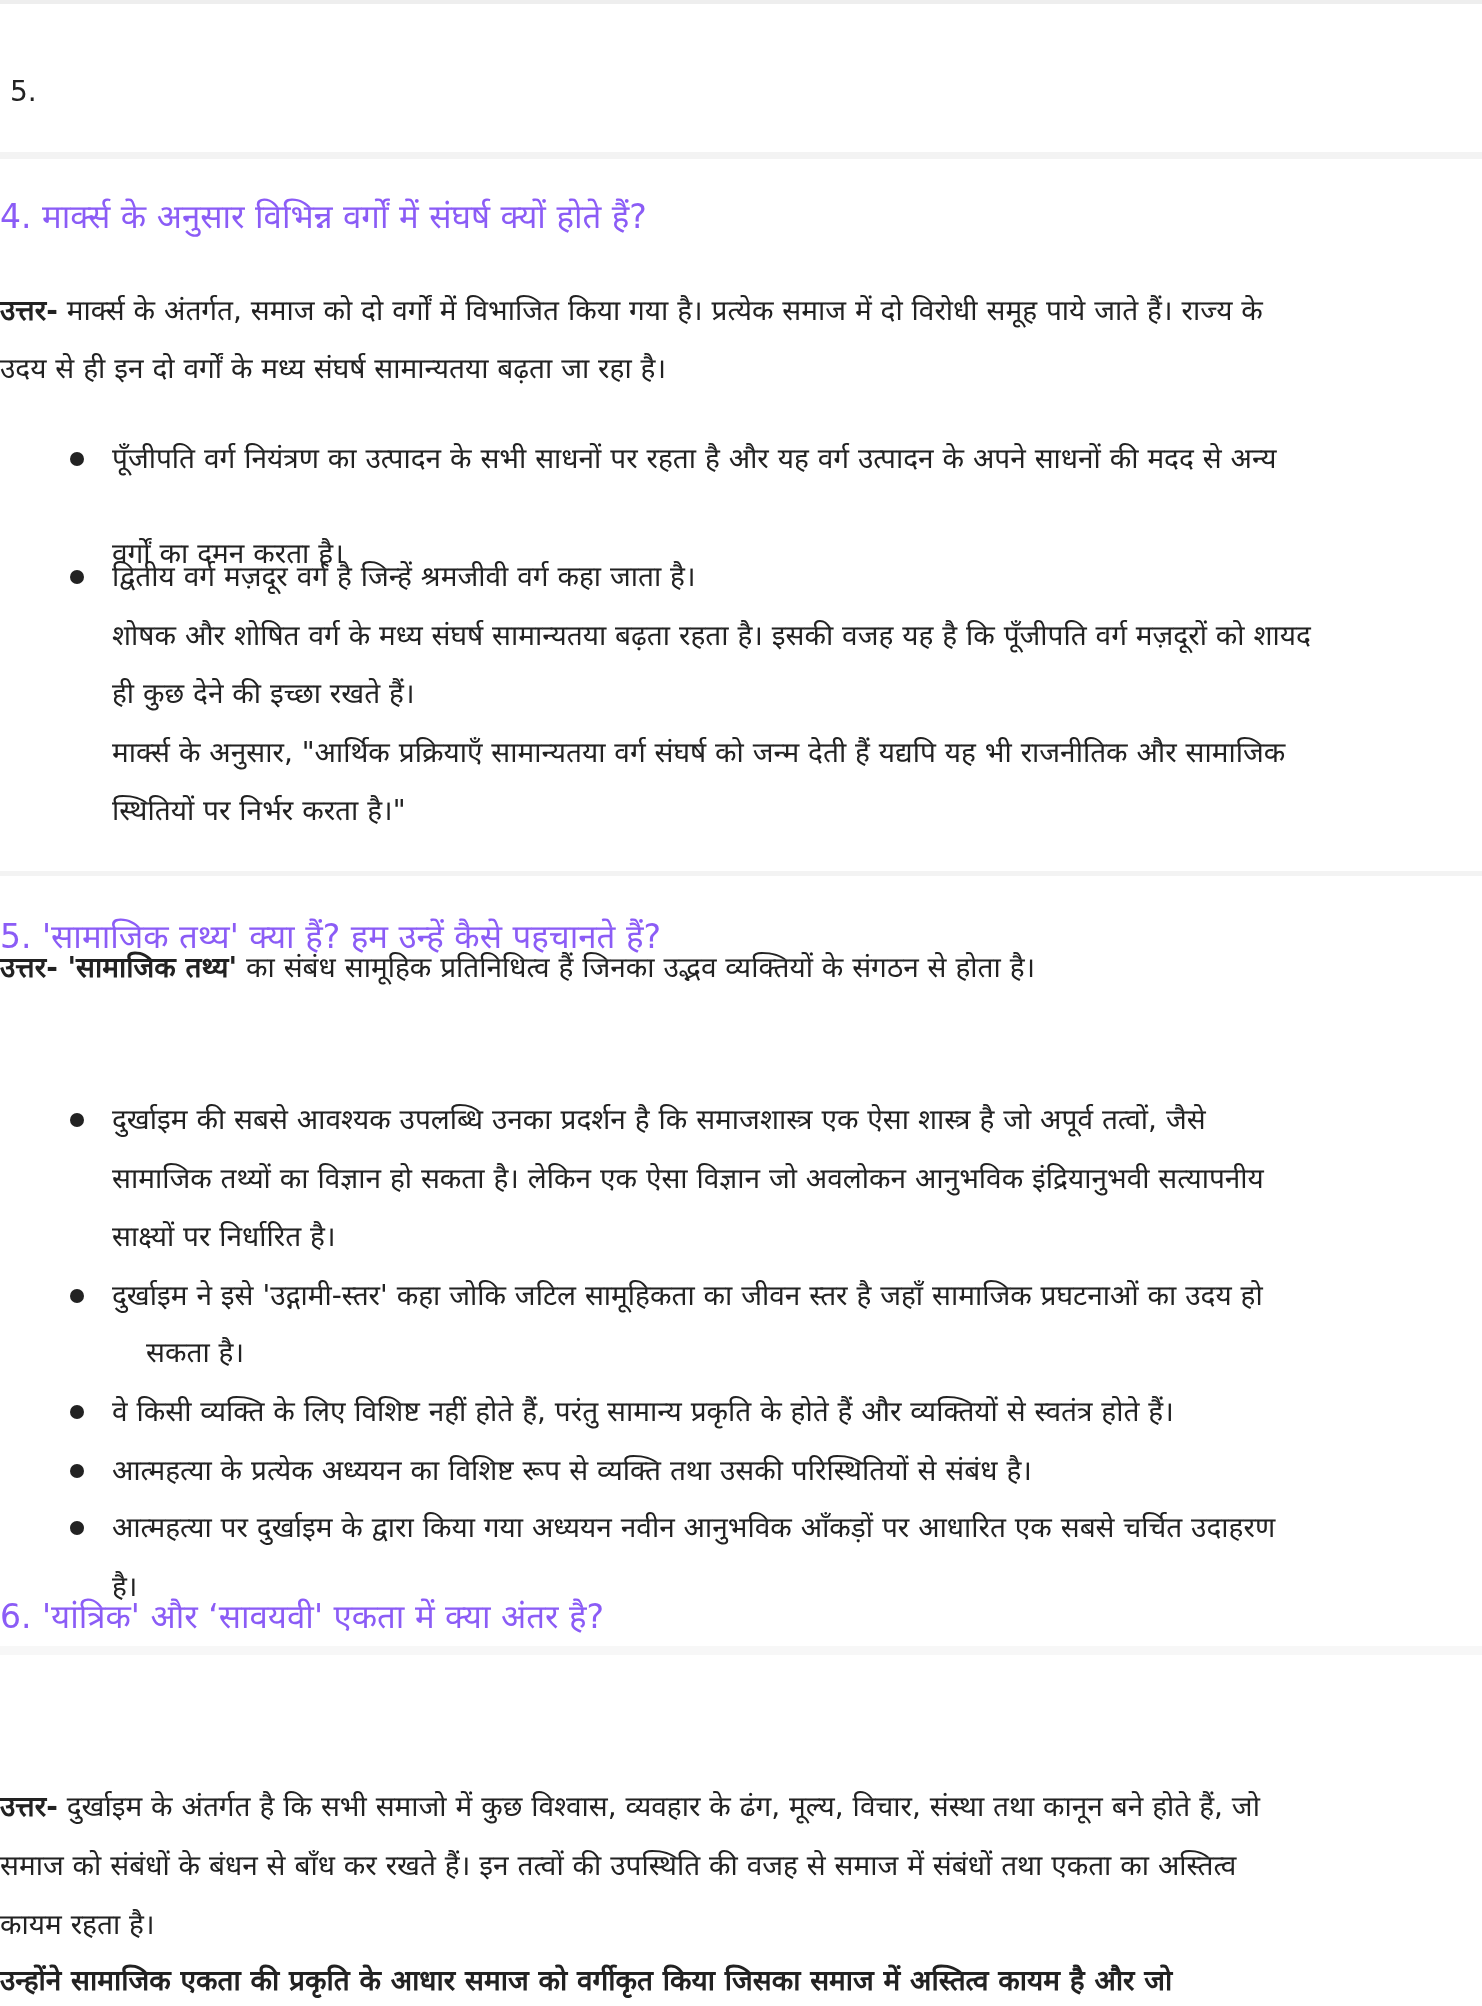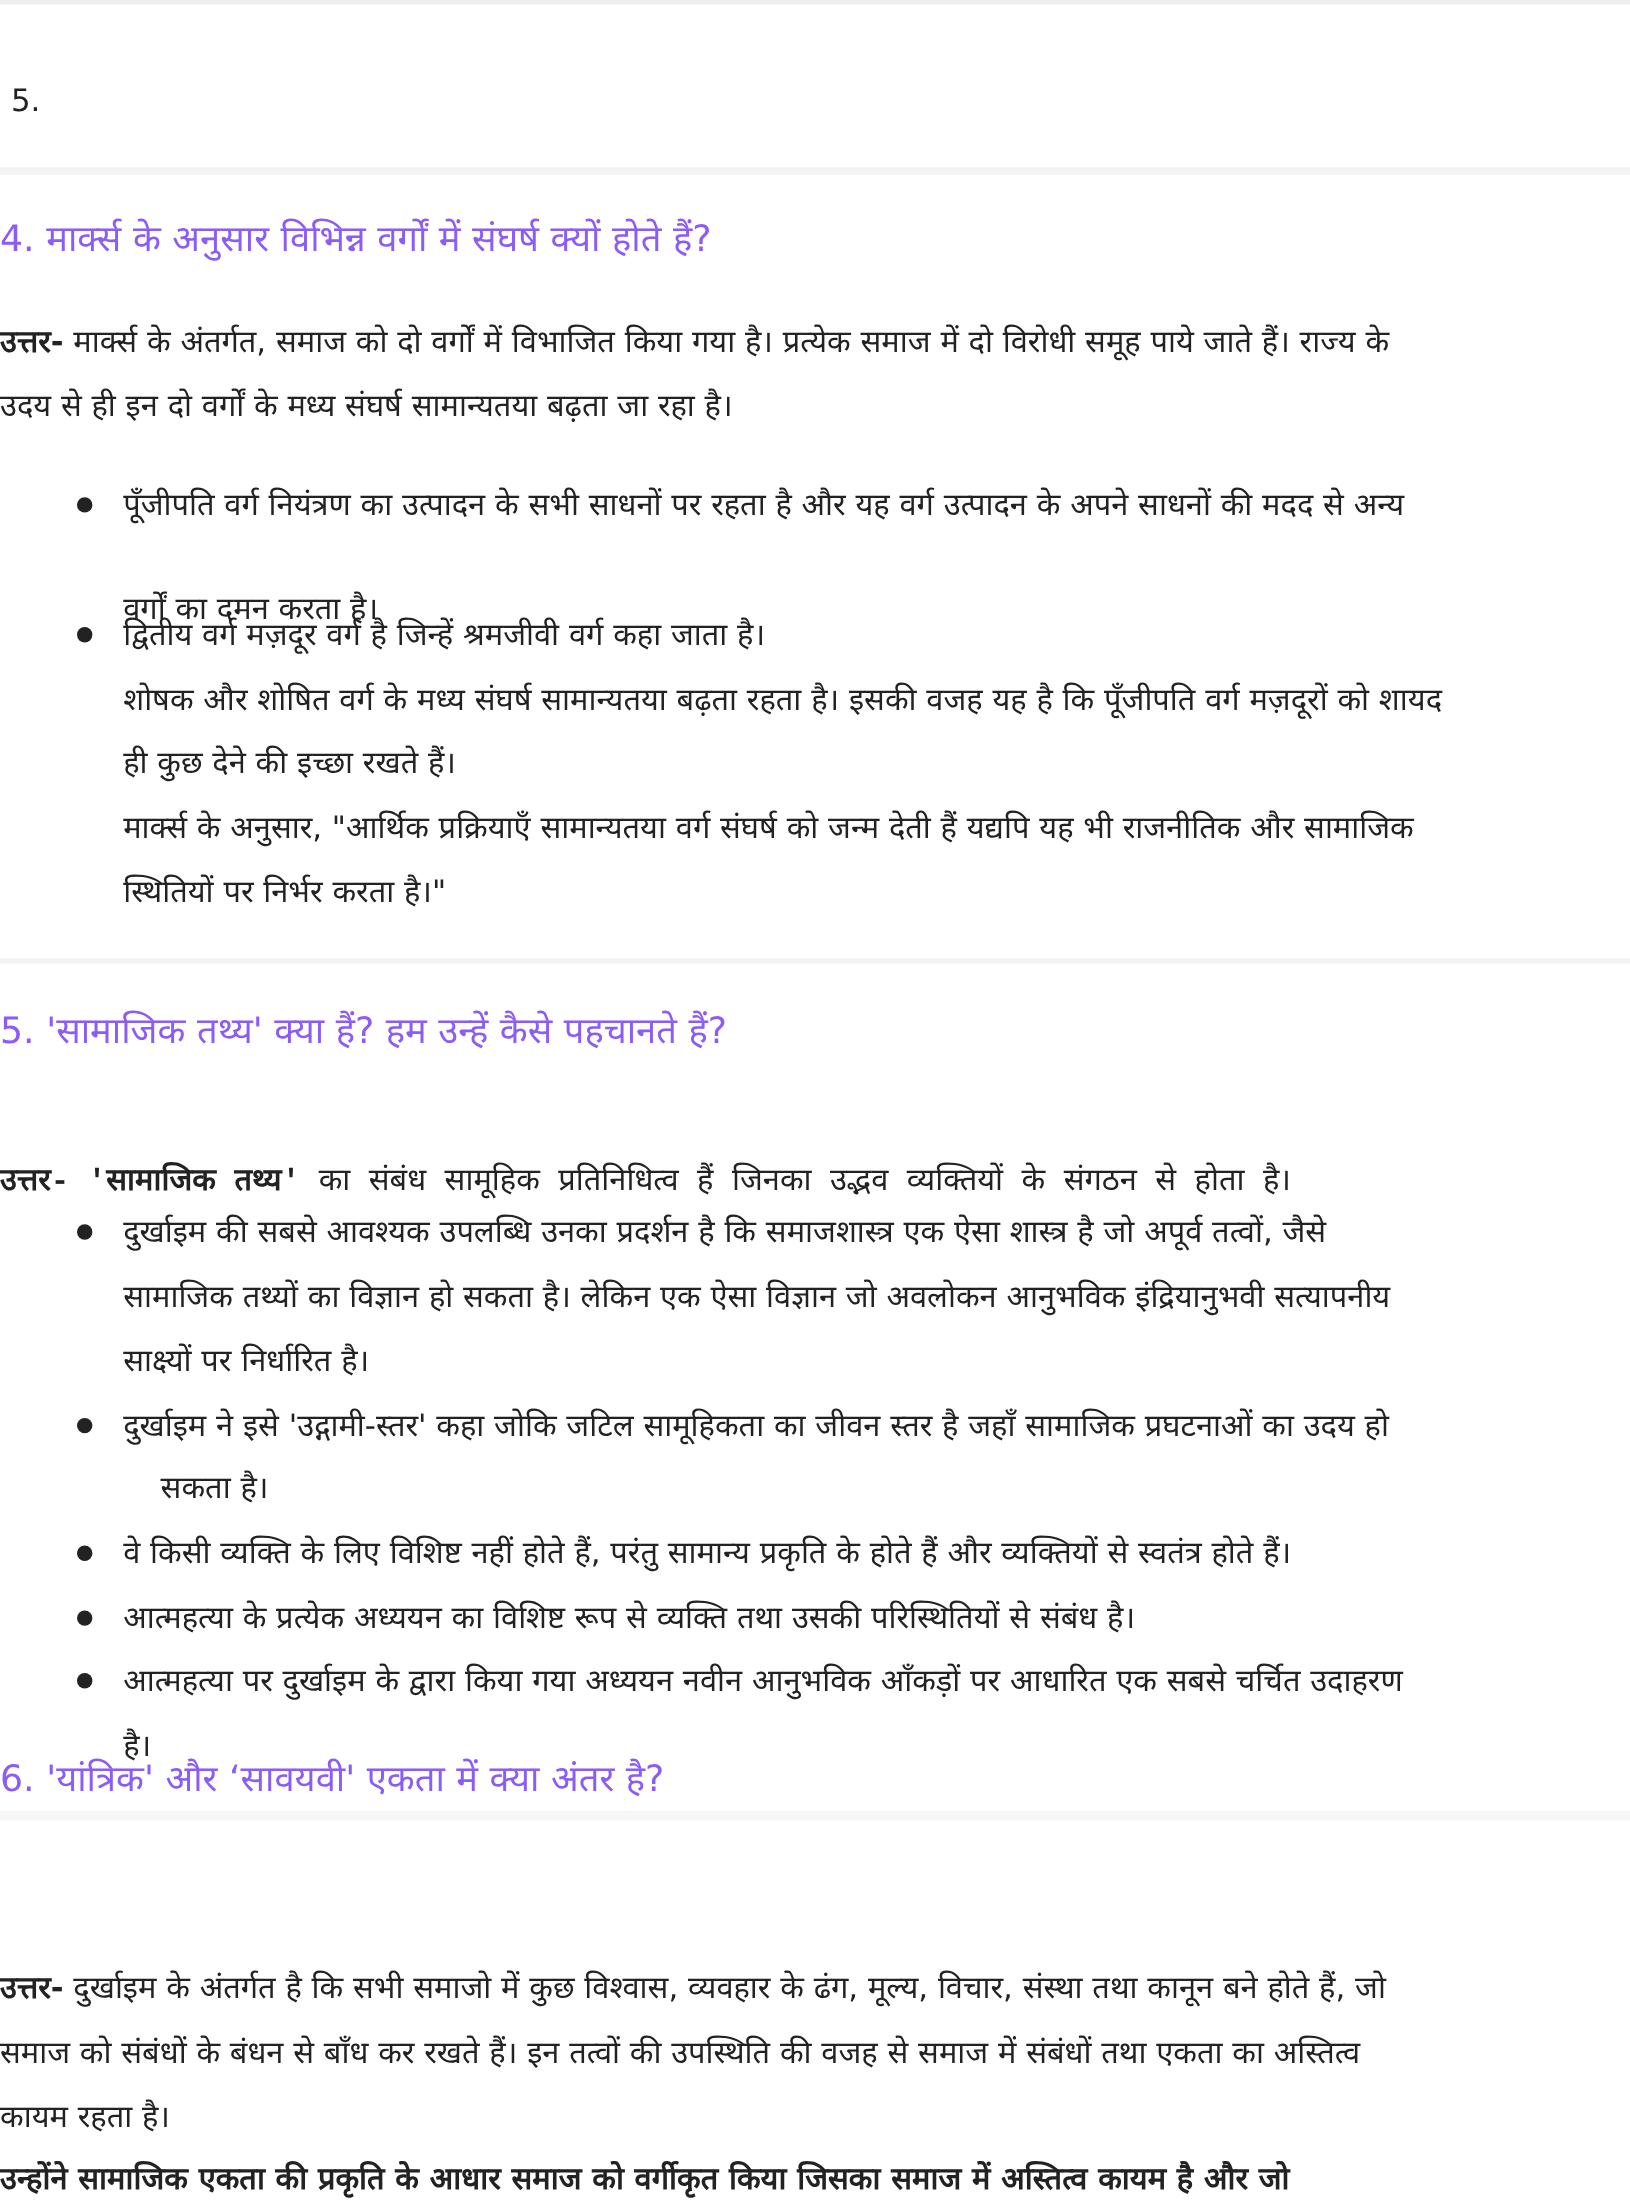--- a/index.html
+++ b/index.html
@@ -95,21 +95,21 @@
   <div class="line indent" style="top:616px;">शोषक और शोषित वर्ग के मध्य संघर्ष सामान्यतया बढ़ता रहता है। इसकी वजह यह है कि पूँजीपति वर्ग मज़दूरों को शायद</div>
   <div class="line indent" style="top:674px;">ही कुछ देने की इच्छा रखते हैं।</div>
   <div class="line indent" style="top:733px;">मार्क्स के अनुसार, "आर्थिक प्रक्रियाएँ सामान्यतया वर्ग संघर्ष को जन्म देती हैं यद्यपि यह भी राजनीतिक और सामाजिक</div>
   <div class="line indent" style="top:791px;">स्थितियों पर निर्भर करता है।"</div>
 </div>
 
 <div class="sep" style="top:871px; height:5px;"></div>
 
 <div class="line heading" style="top:917px;">5. 'सामाजिक तथ्य' क्या हैं? हम उन्हें कैसे पहचानते हैं?</div>
 
-<div class="line" style="top:1056px;font-family:Liberation Mono, monospace;">
+<div class="line" style="top:948px;">
   <span class="answer-label">उत्तर-</span><span class="bold"> 'सामाजिक तथ्य'</span><span> का संबंध सामूहिक प्रतिनिधित्व हैं जिनका उद्भव व्यक्तियों के संगठन से होता है।</span>
 </div>
 
 <div>
   <div class="bullet-dot" style="top:1100px;"></div>
   <div class="line indent" style="top:1100px;">दुर्खाइम की सबसे आवश्यक उपलब्धि उनका प्रदर्शन है कि समाजशास्त्र एक ऐसा शास्त्र है जो अपूर्व तत्वों, जैसे</div>
   <div class="line indent" style="top:1159px;">सामाजिक तथ्यों का विज्ञान हो सकता है। लेकिन एक ऐसा विज्ञान जो अवलोकन आनुभविक इंद्रियानुभवी सत्यापनीय</div>
   <div class="line indent" style="top:1217px;">साक्ष्यों पर निर्धारित है।</div>
 
   <div class="bullet-dot" style="top:1276px;"></div>

